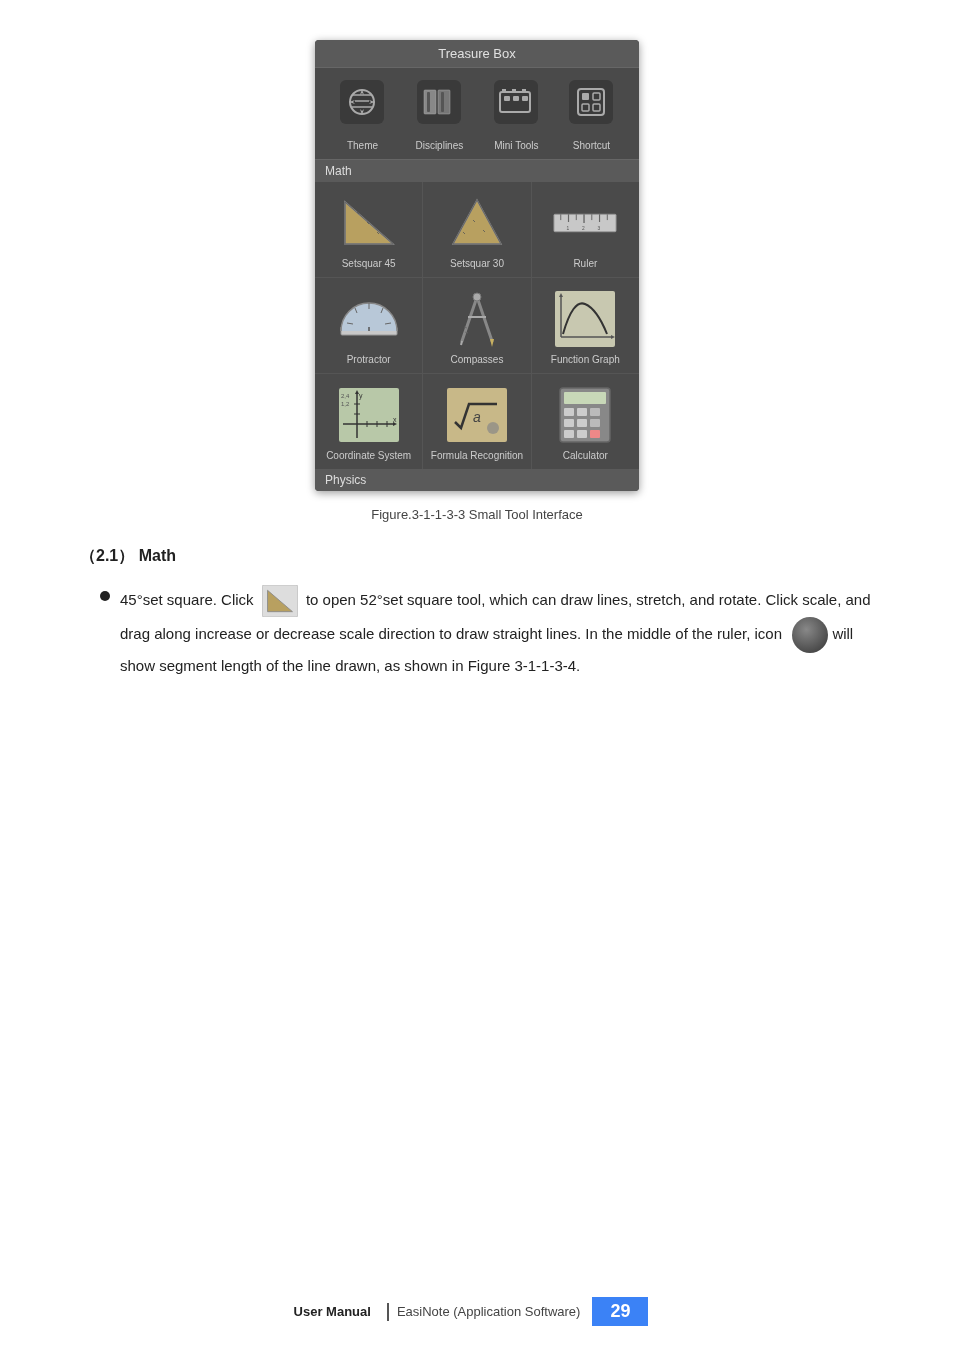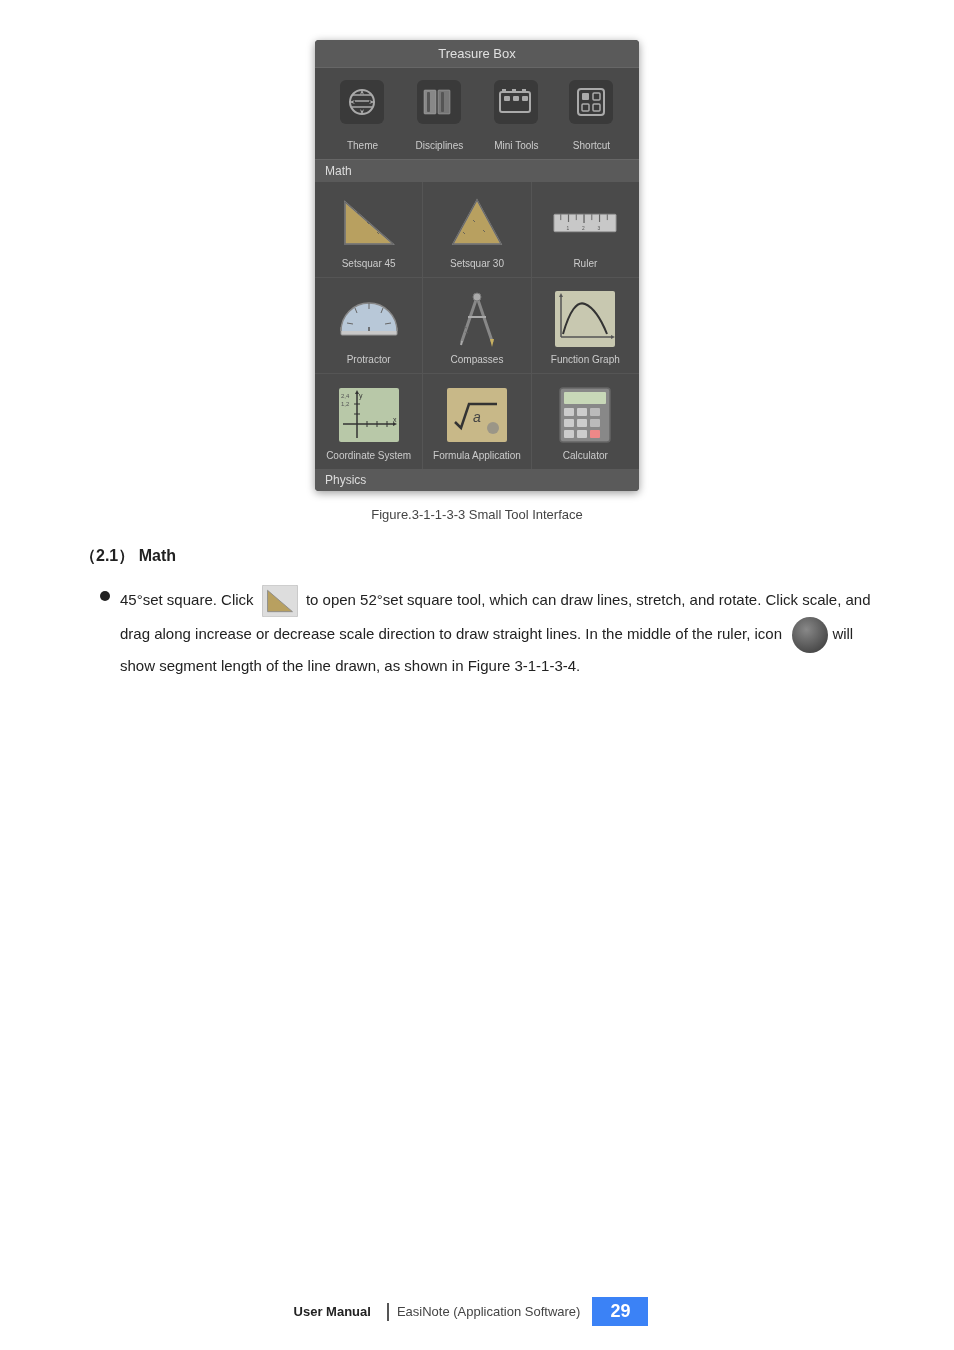--- a/index.html
+++ b/index.html
@@ -444,21 +444,21 @@
             <svg width="64" height="58" viewBox="0 0 64 58">
               <rect x="2" y="2" width="60" height="54" rx="2" fill="#c8b888"></rect>
 
               <polyline points="10,36 16,42 24,18 52,18" fill="none" stroke="#333" stroke-width="2.5"></polyline>
 
               <text x="28" y="36" font-size="14" fill="#444" font-style="italic">a</text>
 
               <circle cx="48" cy="42" r="6" fill="#888" opacity="0.7"></circle>
             </svg>
           </div>
-          <span class="tool-name">Formula Application</span>
+          <span class="tool-name">Formula Recognition</span>
         </div>
 
         <div class="tool-cell">
           <div class="tool-icon-img">
             <svg width="58" height="58" viewBox="0 0 58 58">
               <rect x="4" y="2" width="50" height="54" rx="3" fill="#888" stroke="#666" stroke-width="1.5"></rect>
 
               <rect x="8" y="6" width="42" height="12" rx="1" fill="#c8d8b8"></rect>
 
               <rect x="8" y="22" width="10" height="8" rx="1" fill="#ccc"></rect>

